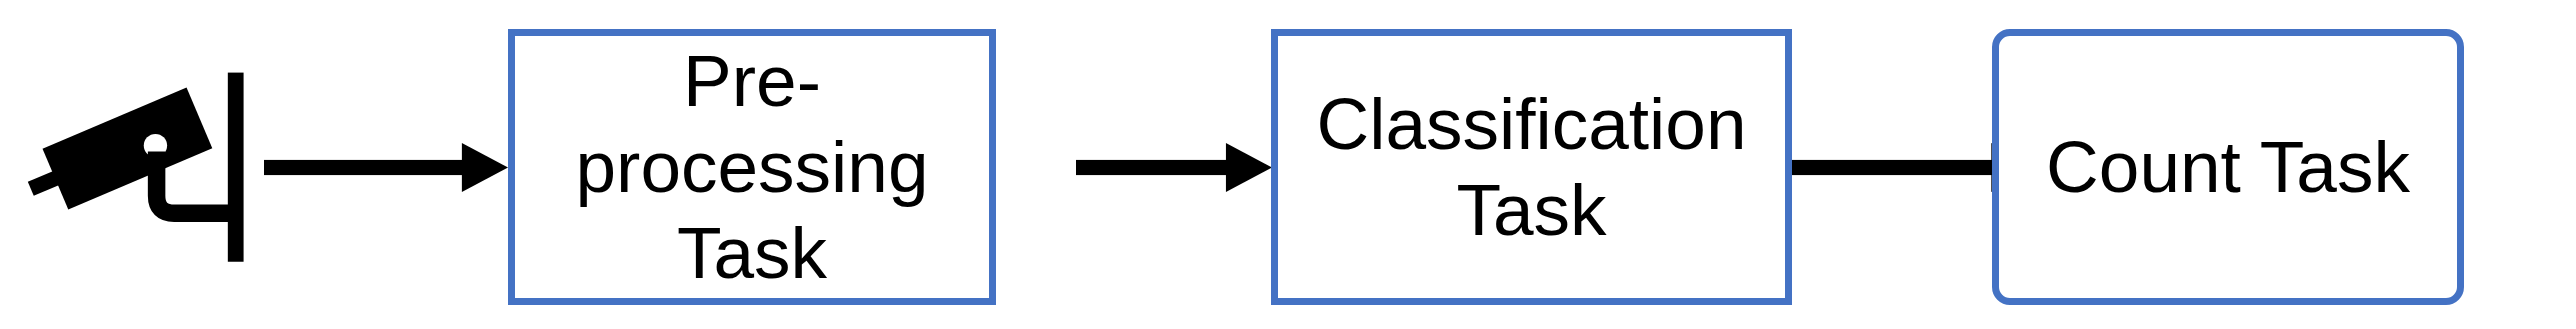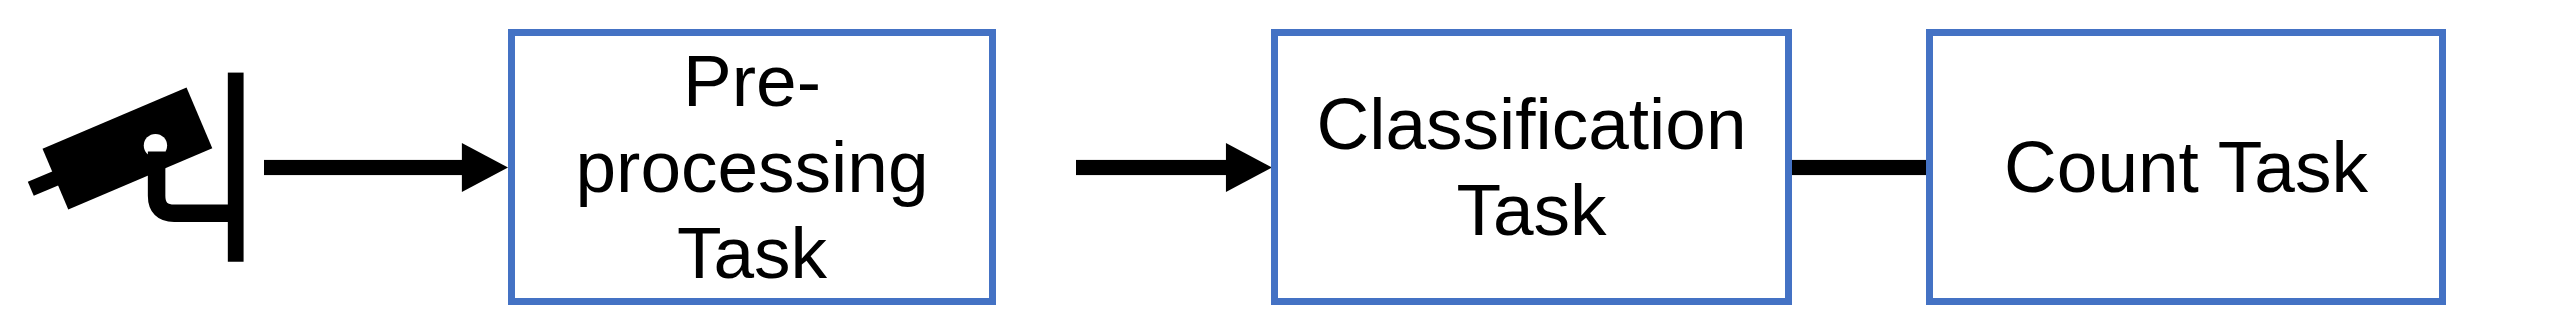--- a/index.html
+++ b/index.html
@@ -23,21 +23,21 @@
   }
   .node .label {
     font-size: 73px;
     line-height: 1.18;
     color: #000000;
     text-align: center;
     font-weight: 400;
   }
   #node-preprocessing  { left: 508px;  width: 488px; }
   #node-classification { left: 1271px; width: 521px; justify-content: flex-end; }
-  #node-count          { left: 1926px; width: 520px; }
+  #node-count          { left: 1992px; width: 472px; border-radius: 18px; }
 
   
   .arrow { position: absolute; top: 143px; height: 49px; display: block; }
   #arrow-1 { left: 264px;  width: 244px; }
   #arrow-2 { left: 1076px; width: 196px; }
   #arrow-3 { left: 1792px; width: 249px; }
 
   
   .camera-svg { position: absolute; left: 17.5px; top: 58px; width: 234px; height: 216px; }
 </style>

